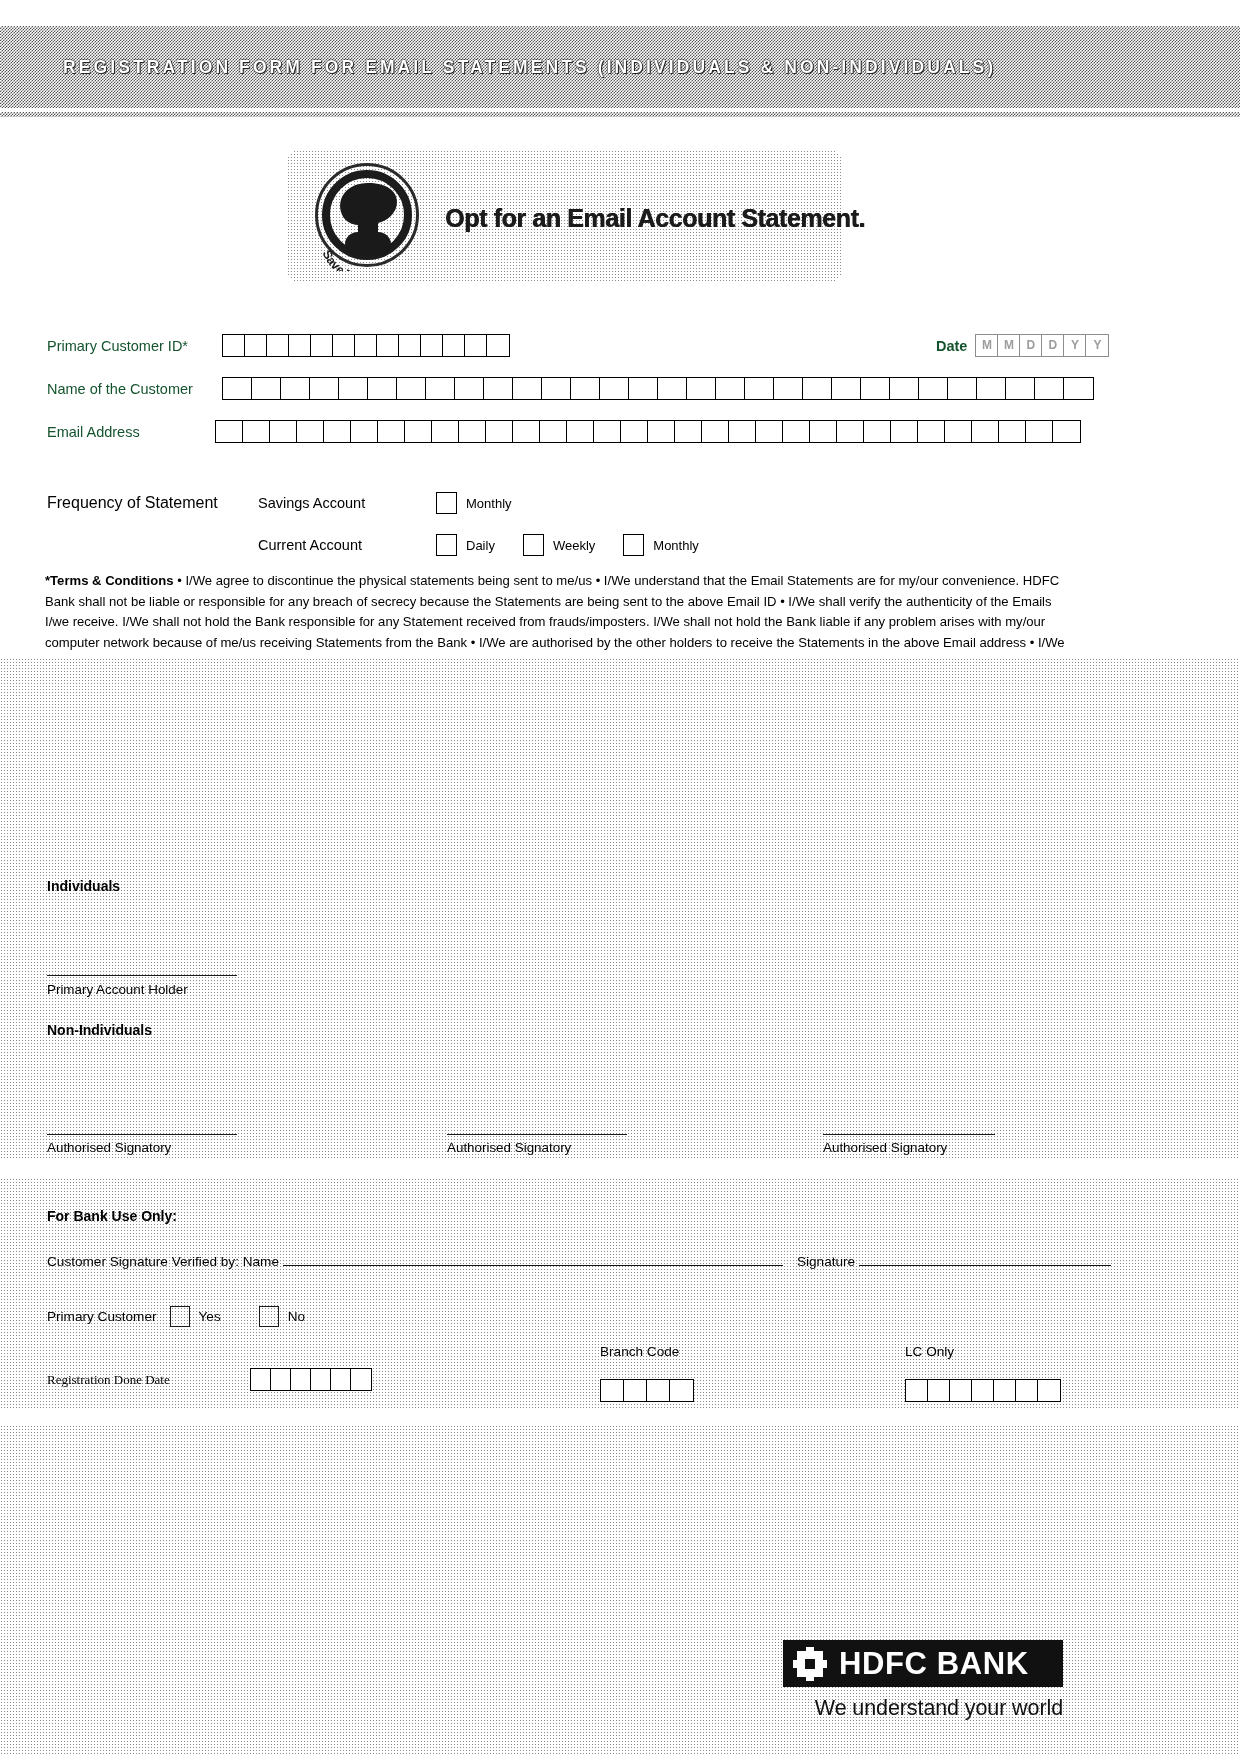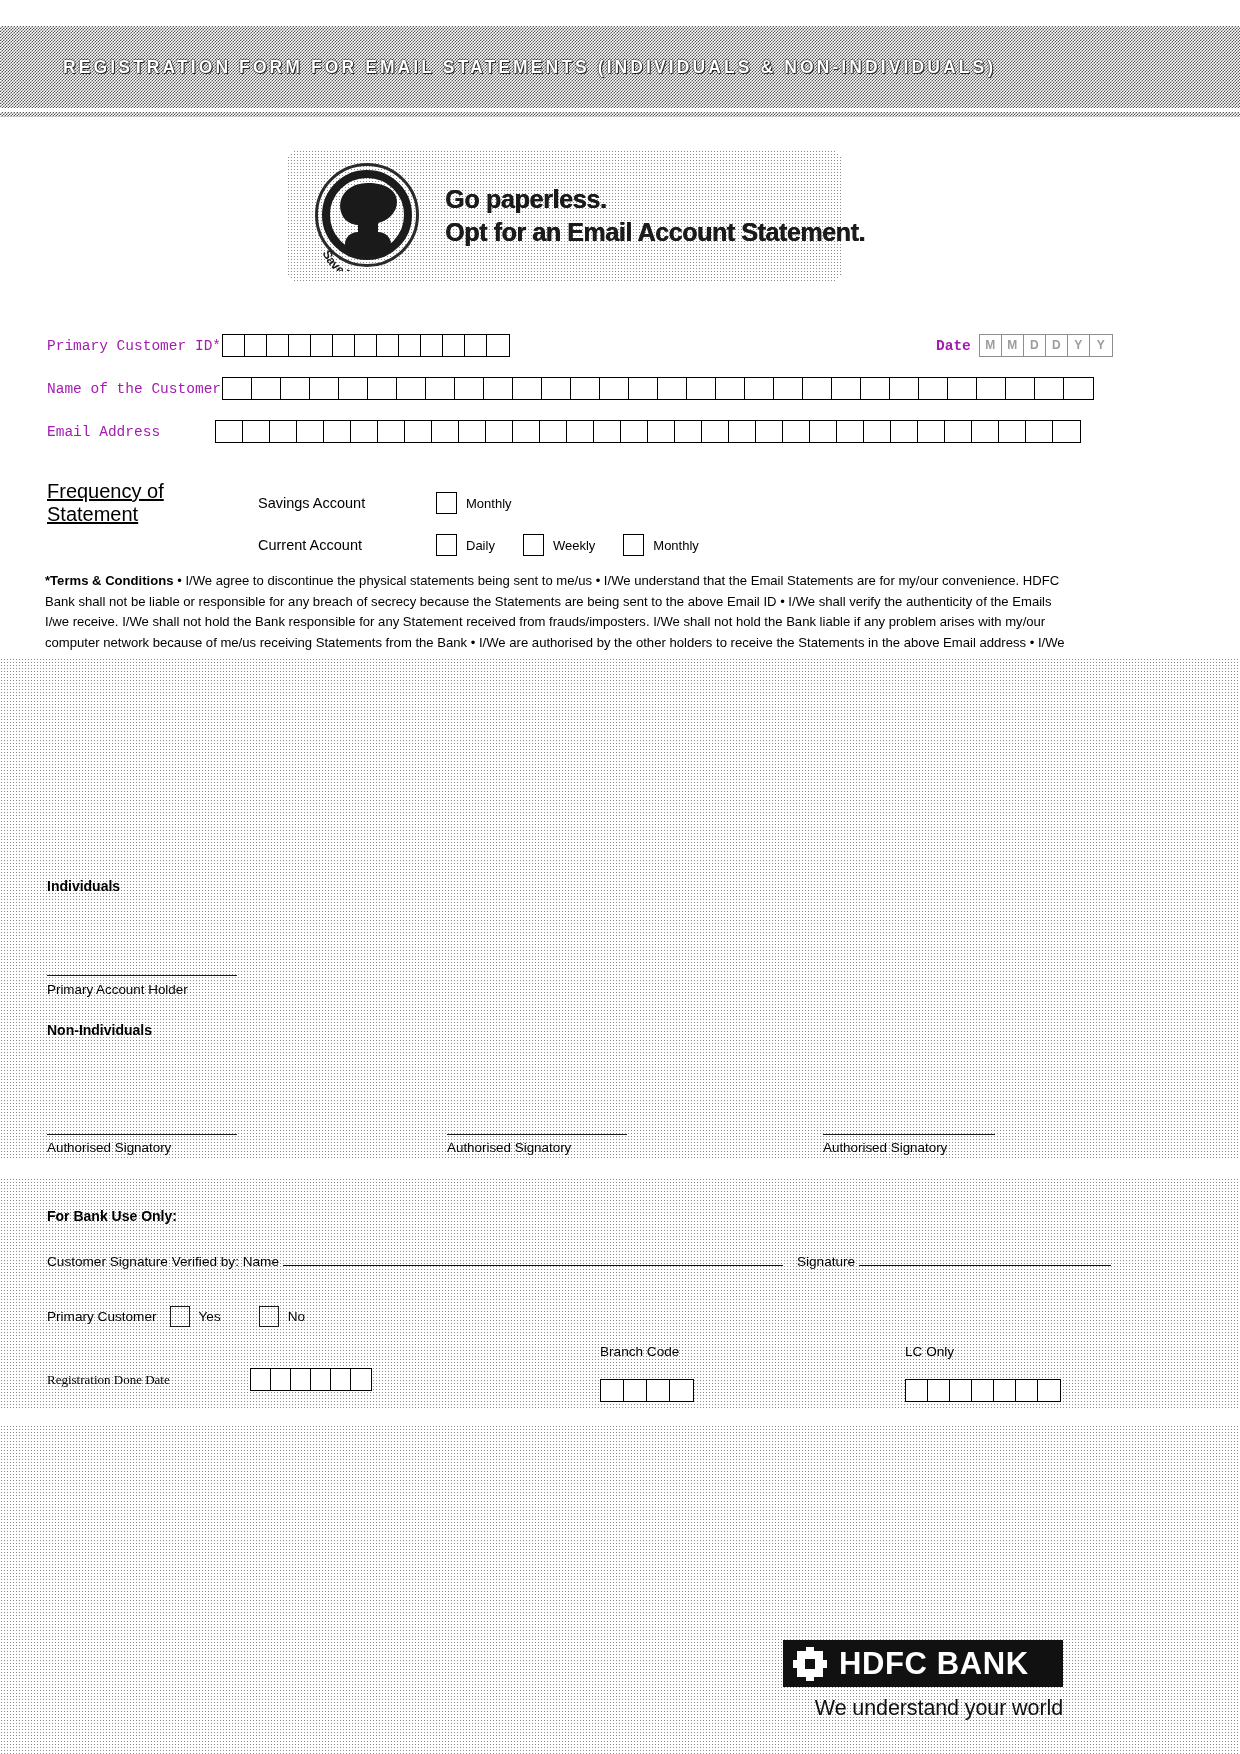--- a/index.html
+++ b/index.html
@@ -122,23 +122,22 @@
     letter-spacing: -0.4px;
     line-height: 1.15;
     margin-top: 4px;
     text-shadow: 0.6px 0 0 #1b1b1b;
     white-space: nowrap;
   }
 
   
   .fld-label {
     font-size: 14.5px;
-    color: #a21caf;
+    color: #14532d;
     white-space: nowrap;
-    font-family: Liberation Mono, monospace;
   }
   .boxrow {
     display: flex;
     border: 1.4px solid #000;
     box-sizing: border-box;
     height: 23px;
     background: #fff;
   }
   .boxrow .cell {
     border-right: 1.4px solid #000;
@@ -169,21 +168,21 @@
   #row-name .fld-label { width: 175px; }
   #row-email { left: 47px; top: 420px; }
   #row-email .fld-label { width: 168px; }
 
   #row-date { position: absolute; left: 936px; top: 334px; display: flex; align-items: center; }
   #row-date .fld-label { font-weight: bold; font-size: 14.5px; margin-right: 8px; }
 
   
   #freq-block { position: absolute; left: 47px; top: 482px; }
   .freq-row { display: flex; align-items: center; height: 42px; }
-  .freq-head { width: 211px; font-size: 20px; text-decoration: underline; }
+  .freq-head { width: 211px; font-size: 16px; }
   .freq-acct { width: 178px; font-size: 14.5px; }
   .chk {
     width: 21px; height: 22px;
     border: 1.6px solid #000;
     background: #fff;
     box-sizing: border-box;
     flex: none;
   }
   .chk-label { font-size: 13px; margin-left: 9px; margin-right: 28px; white-space: nowrap; }
 
@@ -361,21 +360,20 @@
       <svg class="save-trees" viewBox="0 0 108 50">
         <defs>
           <path id="arcp" d="M 6 14 A 48 48 0 0 0 102 14" fill="none"></path>
         </defs>
         <text>
           <textPath href="#arcp" startOffset="12%">Save Trees</textPath>
         </text>
       </svg>
     </div>
     <div class="promo-text">
-      <div class="promo-line1">Go paperless.</div>
       <div class="promo-line2">Opt for an Email Account Statement.</div>
     </div>
   </div>
 
   <div class="row-abs" id="row-custid">
     <div class="fld-label">Primary Customer ID*</div>
     <div class="boxrow" id="custid-boxes">
         <div class="cell" style="width: 22px;"></div>
         <div class="cell" style="width: 22px;"></div>
         <div class="cell" style="width: 22px;"></div>

